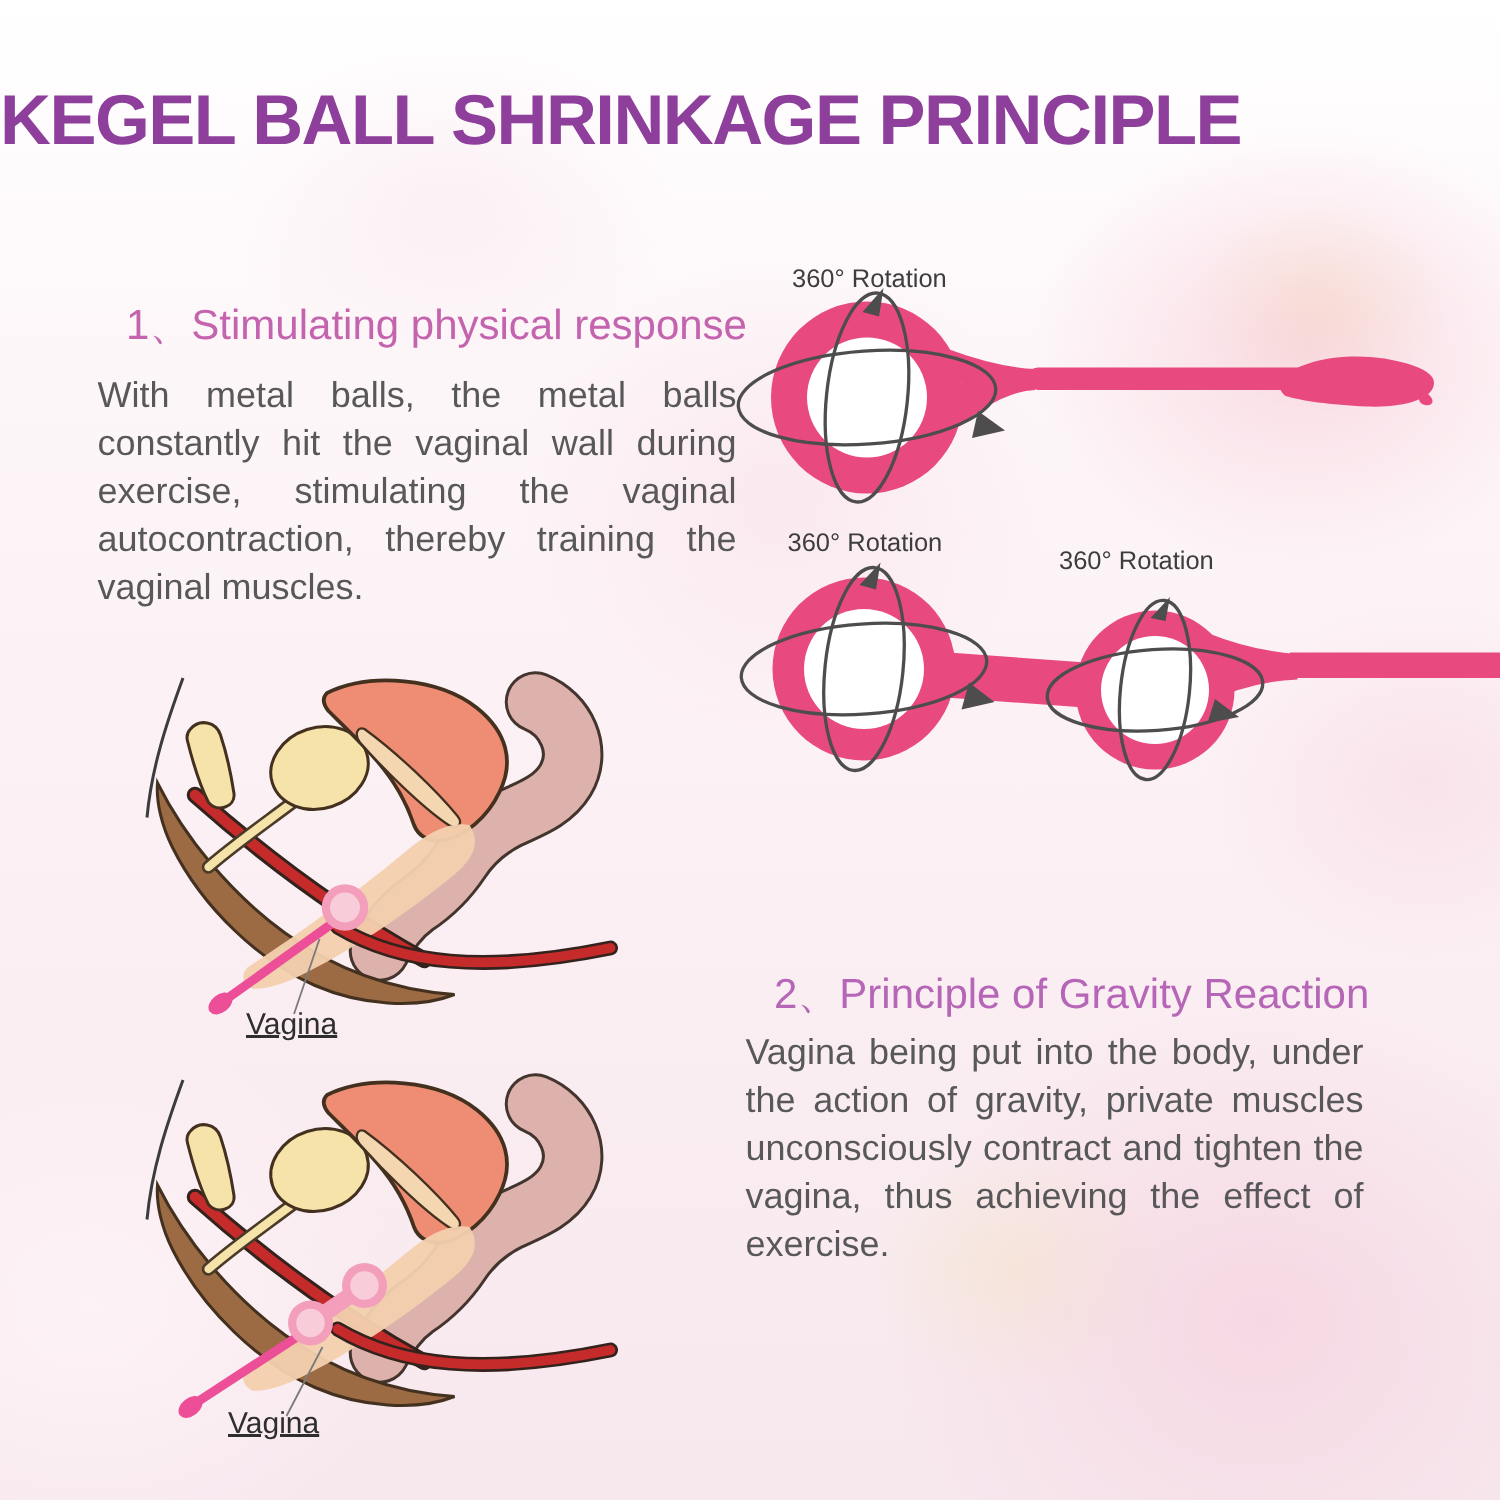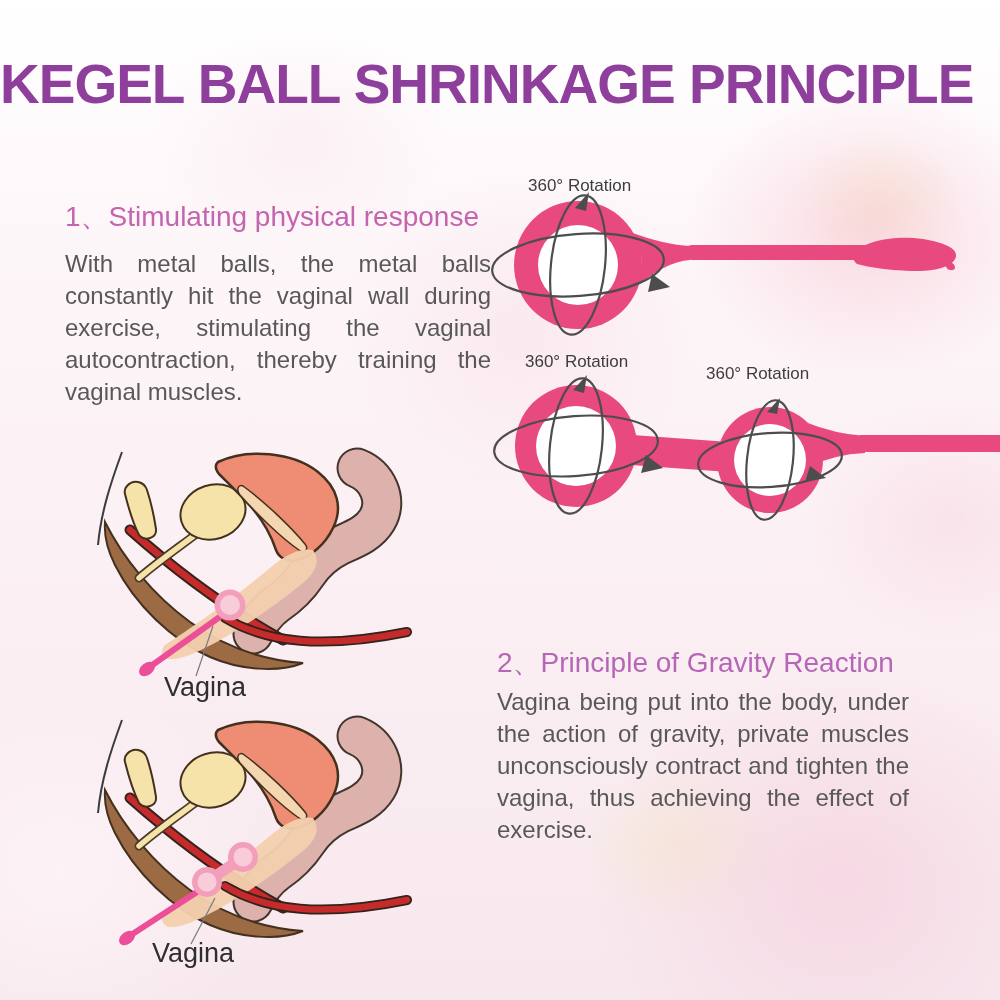--- a/index.html
+++ b/index.html
@@ -13,37 +13,37 @@
       radial-gradient(150px 120px at 680px 845px, rgba(240,232,170,.32), rgba(240,232,170,0) 70%),
       radial-gradient(250px 230px at 520px 330px, rgba(248,222,232,.50), rgba(248,222,232,0) 70%),
       radial-gradient(300px 260px at 60px 870px, rgba(253,243,247,.95), rgba(253,243,247,0) 70%),
       radial-gradient(210px 170px at 950px 520px, rgba(246,210,222,.45), rgba(246,210,222,0) 70%),
       radial-gradient(220px 160px at 300px 140px, rgba(250,233,240,.55), rgba(250,233,240,0) 70%),
       linear-gradient(180deg,#ffffff 0%,#fdf6f8 25%,#fbeff3 60%,#f7e8ee 100%);
   }
   .abs{position:absolute;}
   #page-title{
     left:0;top:52px;width:809px;text-align:left;
-    font-size:55px;font-weight:700;letter-spacing:-1px;
+    font-size:47px;font-weight:700;letter-spacing:-1px;
     color:var(--title,#8e3f9b);white-space:nowrap;
   }
-  .sec-heading{font-size:28px;font-weight:400;white-space:nowrap;}
+  .sec-heading{font-size:28px;font-weight:400;white-space:nowrap;margin-left:19px;}
   #h1{left:65px;top:198px;color:var(--heading-1,#c464ae);}
   #h2{left:497px;top:644px;color:var(--heading-2,#b666b6);}
   .sec-body{
     font-size:24px;line-height:32px;text-align:justify;
     color:var(--body-text,#58585a);
   }
   #p1{left:65px;top:248px;width:426px;}
   #p2{left:497px;top:686px;width:412px;}
   .rot-label{font-size:17px;color:var(--rotation-label,#3d3d3d);white-space:nowrap;}
   #rot1{left:528px;top:176px;}
   #rot2a{left:525px;top:352px;}
   #rot2b{left:706px;top:364px;}
-  .vagina-label{font-size:27px;color:var(--vagina-label,#2e2e2e);z-index:5;}
+  .vagina-label{font-size:20px;color:var(--vagina-label,#2e2e2e);z-index:5;text-decoration:underline;}
   #vag1{left:164px;top:672px;}
   #vag2{left:152px;top:938px;}
   svg{overflow:visible;display:block;}
 </style>
 </head>
 <body>
 
 <div class="abs" id="page-title">KEGEL BALL SHRINKAGE PRINCIPLE</div>
 
 <div class="abs sec-heading" id="h1">1、Stimulating physical response</div>

